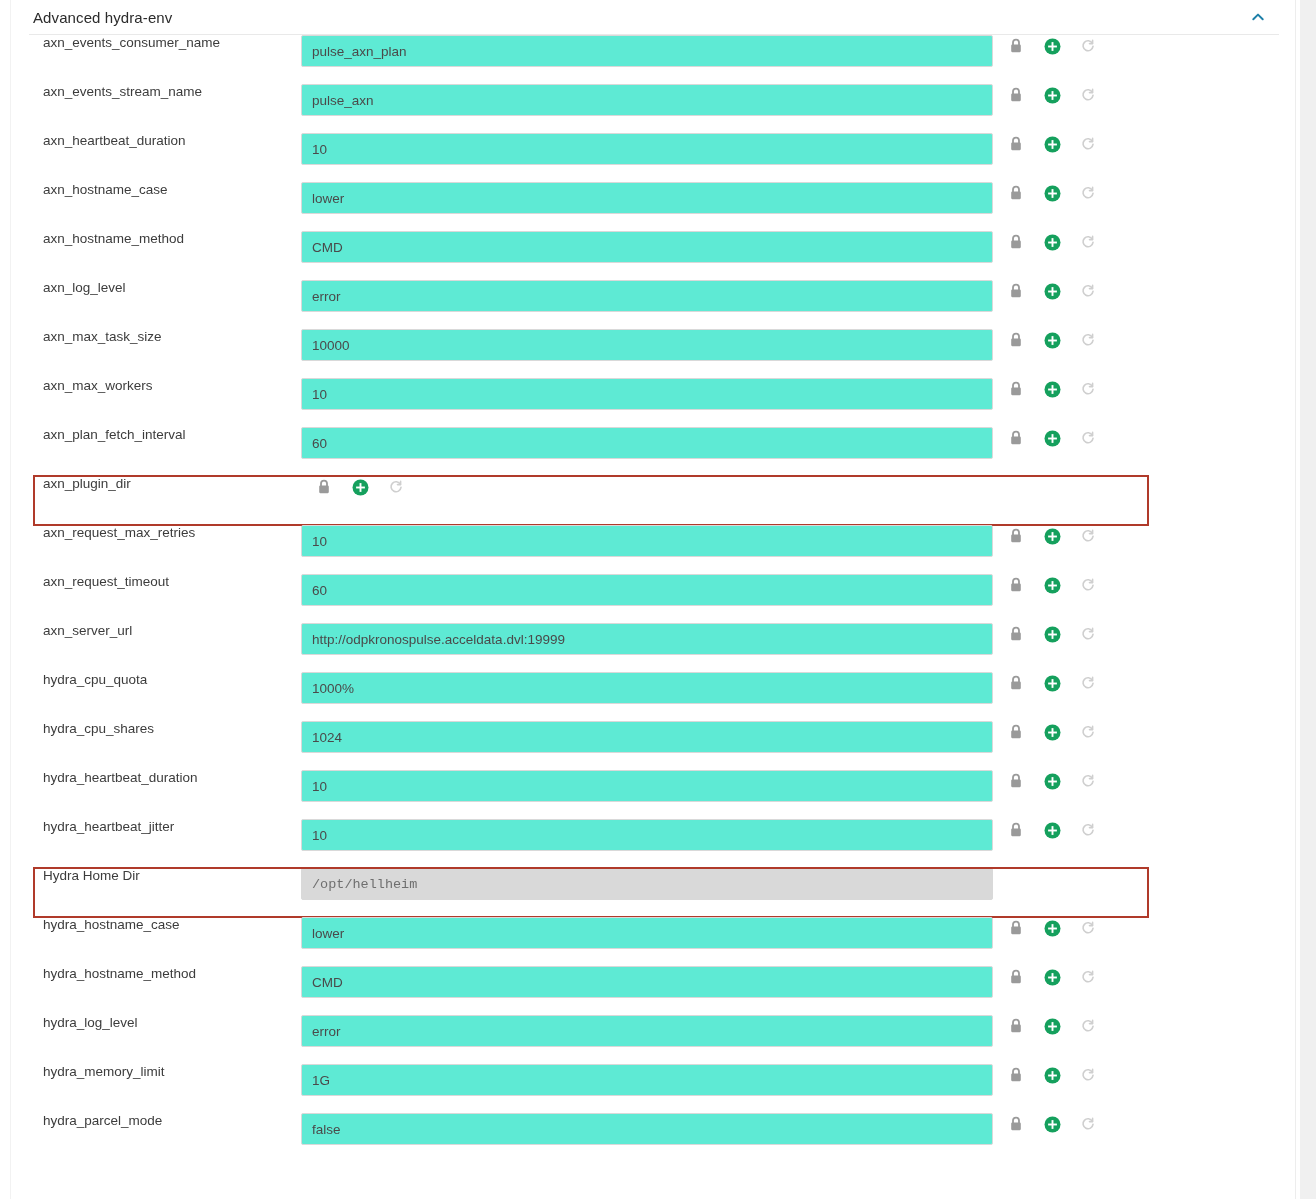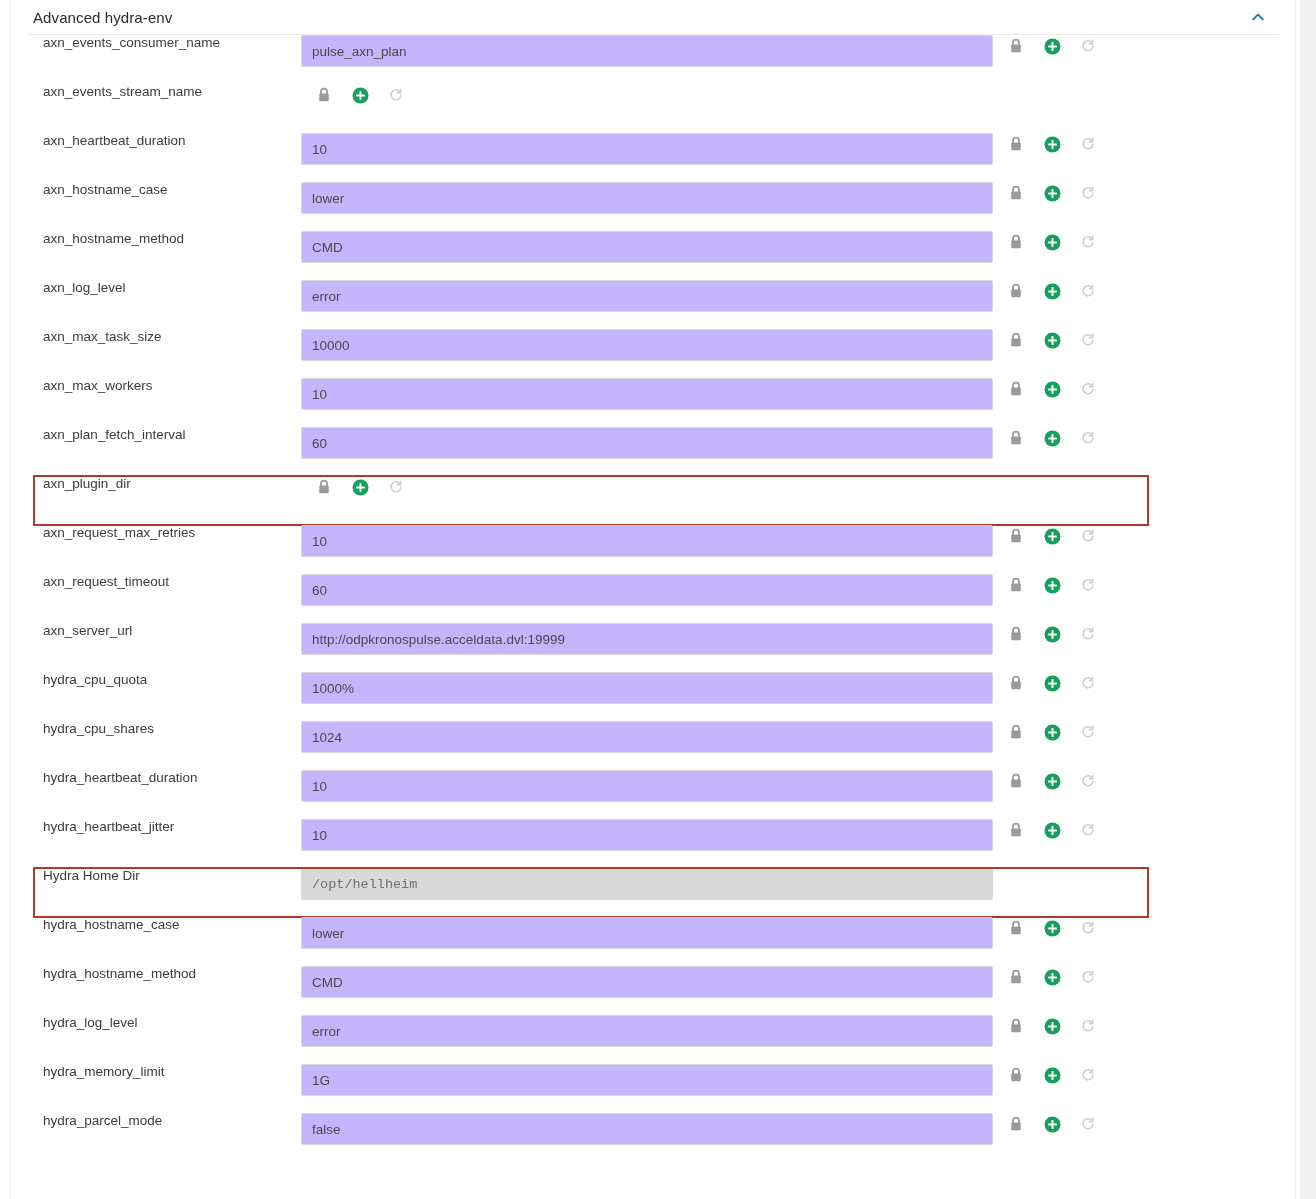--- a/index.html
+++ b/index.html
@@ -70,21 +70,21 @@
   .field-wrap{
     flex:0 0 692px;
     width:692px;
   }
   .field{
     width:692px;
     height:32px;
     box-sizing:border-box;
     border:1px solid #d9d9d9;
     border-radius:2px;
-    background:#c4b5fd;
+    background:#5eead4;
     color:#4a4a4a;
     font-size:13.5px;
     font-family:"Liberation Sans", sans-serif;
     padding:0 10px;
     outline:none;
   }
   .field.disabled{
     background:#d9d9d9;
     border-color:#d9d9d9;
     color:#6f6f6f;
@@ -159,20 +159,21 @@
           <span class="act">
             <svg width="16" height="16" viewBox="0 0 16 16" aria-hidden="true">
   <path d="M12.4 5.3 A5 5 0 1 0 13 8.4" fill="none" stroke="#cfcfcf" stroke-width="1.6" stroke-linecap="round"></path>
   <path d="M12.6 2.4 L12.6 5.6 L9.5 5.6" fill="none" stroke="#cfcfcf" stroke-width="1.6" stroke-linecap="round" stroke-linejoin="round"></path>
 </svg>
           </span>
         </div>
       </div>
       <div class="row">
         <div class="row-label">axn_events_stream_name</div>
+        <div class="field-wrap"><input type="text" class="field" value="pulse_axn" style=""></div>
         <div class="actions">
           <span class="act clickable">
             <svg width="14" height="16" viewBox="0 0 14 16" aria-hidden="true">
   <path d="M4 7 V4.6 A3 3 0 0 1 10 4.6 V7" fill="none" stroke="#9a9a9a" stroke-width="1.8"></path>
   <rect x="2.2" y="6.6" width="9.6" height="7.6" rx="1.1" fill="#9a9a9a"></rect>
 </svg>
           </span>
           <span class="act clickable">
             <svg width="17" height="17" viewBox="0 0 17 17" aria-hidden="true">
   <circle cx="8.5" cy="8.5" r="8" fill="#15a05d"></circle>

